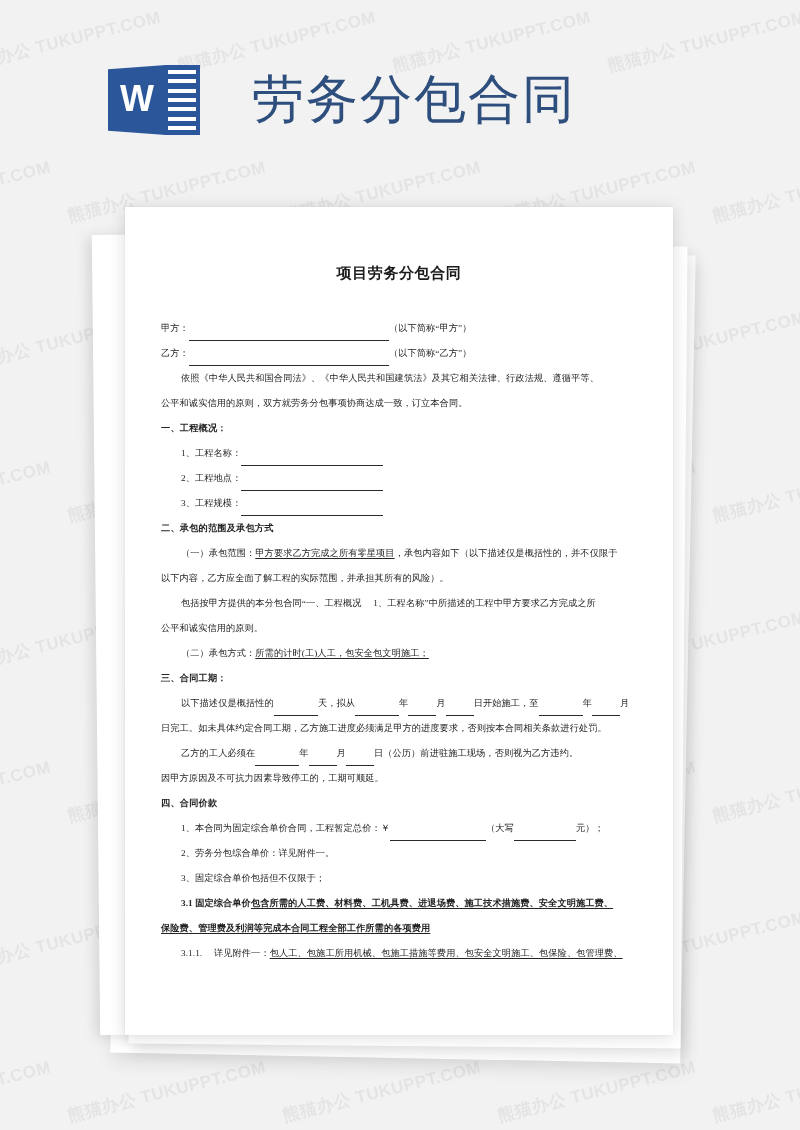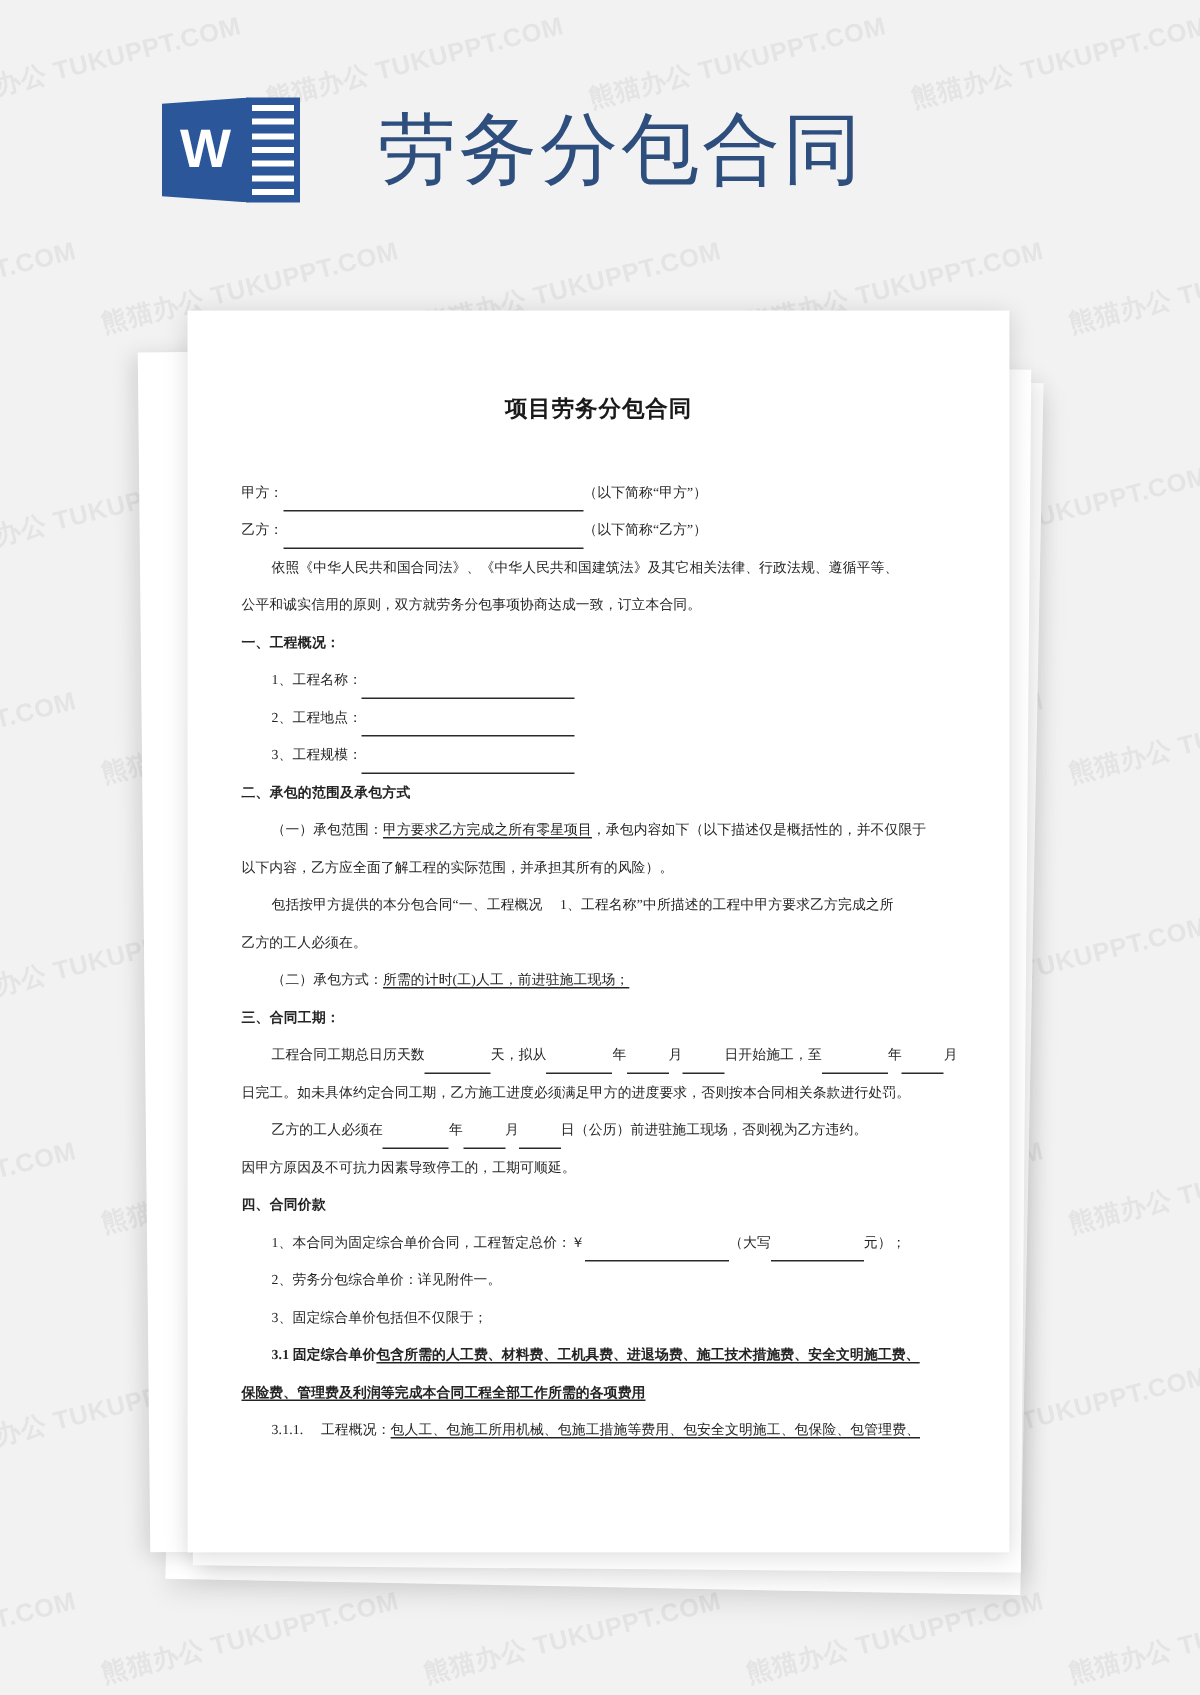--- a/index.html
+++ b/index.html
@@ -289,30 +289,30 @@
       </div>
 
       <div class="para head">二、承包的范围及承包方式</div>
 
       <div class="para indent nowrapline">
         <span>（一）承包范围：</span><span class="ul">甲方要求乙方完成之所有零星项目</span><span>，承包内容如下（以下描述仅是概括性的，并不仅限于</span>
       </div>
       <div class="para">以下内容，乙方应全面了解工程的实际范围，并承担其所有的风险）。</div>
 
       <div class="para indent nowrapline">包括按甲方提供的本分包合同“一、工程概况　 1、工程名称”中所描述的工程中甲方要求乙方完成之所</div>
-      <div class="para">乙方的工人必须在。</div>
+      <div class="para">公平和诚实信用的原则。</div>
 
       <div class="para indent">
-        <span>（二）承包方式：</span><span class="ul">所需的计时(工)人工，前进驻施工现场；</span>
+        <span>（二）承包方式：</span><span class="ul">所需的计时(工)人工，包安全包文明施工；</span>
       </div>
 
       <div class="para head">三、合同工期：</div>
 
       <div class="para indent nowrapline">
-        <span>工程合同工期总日历天数</span><span class="blank b-short"></span><span>天，拟从</span><span class="blank b-short"></span><span>年</span><span class="blank b-tiny"></span><span>月</span><span class="blank b-tiny"></span><span>日开始施工，至</span><span class="blank b-short"></span><span>年</span><span class="blank b-tiny"></span><span>月</span>
+        <span>以下描述仅是概括性的</span><span class="blank b-short"></span><span>天，拟从</span><span class="blank b-short"></span><span>年</span><span class="blank b-tiny"></span><span>月</span><span class="blank b-tiny"></span><span>日开始施工，至</span><span class="blank b-short"></span><span>年</span><span class="blank b-tiny"></span><span>月</span>
       </div>
       <div class="para nowrapline">日完工。如未具体约定合同工期，乙方施工进度必须满足甲方的进度要求，否则按本合同相关条款进行处罚。</div>
 
       <div class="para indent nowrapline">
         <span>乙方的工人必须在</span><span class="blank b-short"></span><span>年</span><span class="blank b-tiny"></span><span>月</span><span class="blank b-tiny"></span><span>日（公历）前进驻施工现场，否则视为乙方违约。</span>
       </div>
 
       <div class="para">因甲方原因及不可抗力因素导致停工的，工期可顺延。</div>
 
       <div class="para head">四、合同价款</div>
@@ -325,21 +325,21 @@
       <div class="para indent">3、固定综合单价包括但不仅限于；</div>
 
       <div class="para indent nowrapline">
         <span style="font-weight:bold">3.1 固定综合单价</span><span class="ul" style="font-weight:bold">包含所需的人工费、材料费、工机具费、进退场费、施工技术措施费、安全文明施工费、</span>
       </div>
       <div class="para nowrapline">
         <span class="ul" style="font-weight:bold">保险费、管理费及利润等完成本合同工程全部工作所需的各项费用</span>
       </div>
 
       <div class="para indent nowrapline">
-        <span>3.1.1.　 工程概况：</span><span class="ul">包人工、包施工所用机械、包施工措施等费用、包安全文明施工、包保险、包管理费、</span>
+        <span>3.1.1.　 详见附件一：</span><span class="ul">包人工、包施工所用机械、包施工措施等费用、包安全文明施工、包保险、包管理费、</span>
       </div>
 
     </div>
   </div>
 </div>
 
 <div id="doc-header">
   <div id="word-logo">
     <div class="wl-body"></div>
     <div class="wl-letter">W</div>

